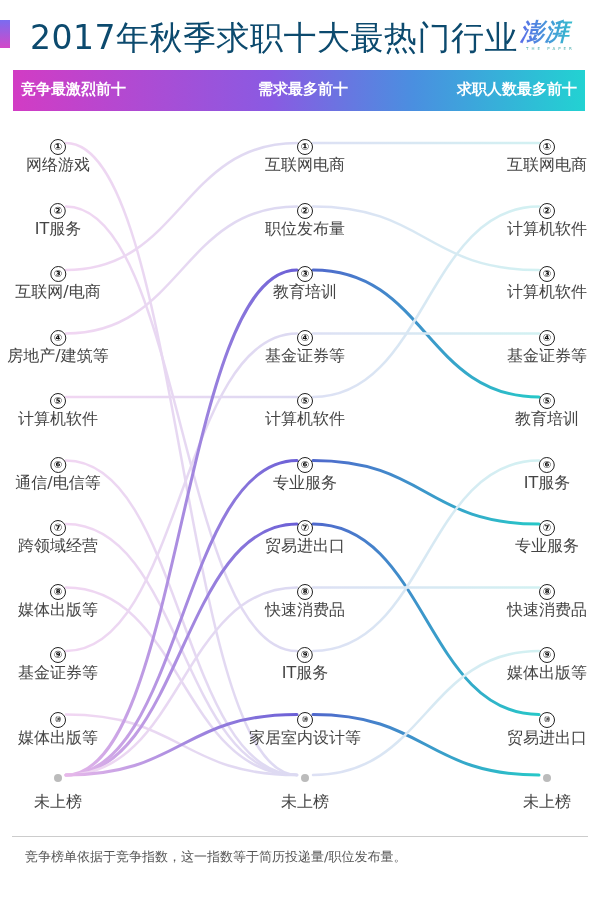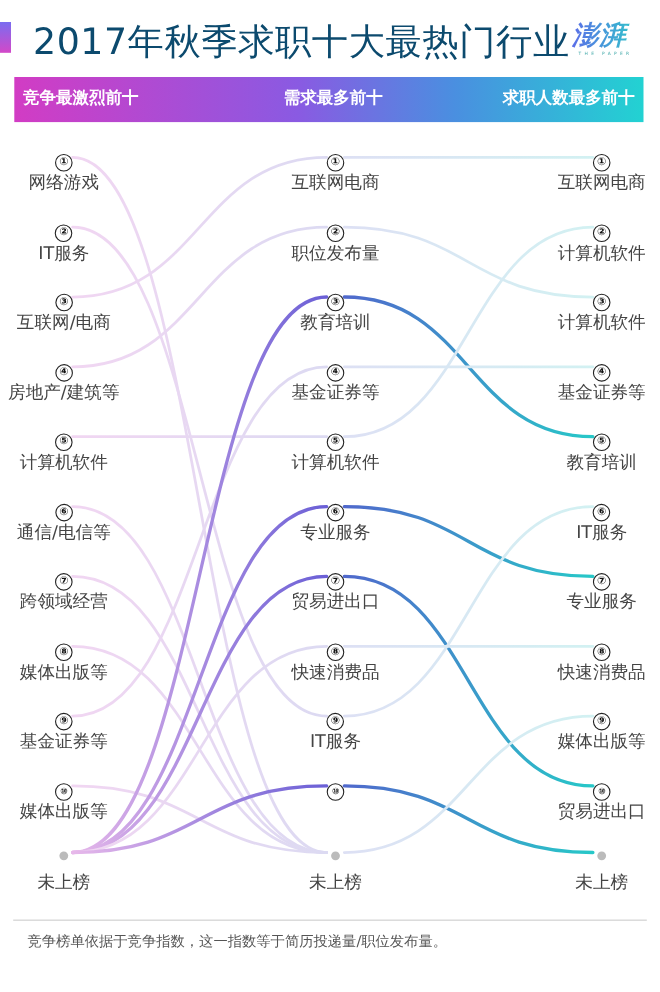--- a/index.html
+++ b/index.html
@@ -104,21 +104,21 @@
 <div id="col1">
     <div class="node" style="left: 305px; top: 135px;"><span class="badge">①</span><span class="lbl">互联网电商</span></div>
     <div class="node" style="left: 305px; top: 198.5px;"><span class="badge">②</span><span class="lbl">职位发布量</span></div>
     <div class="node" style="left: 305px; top: 262px;"><span class="badge">③</span><span class="lbl">教育培训</span></div>
     <div class="node" style="left: 305px; top: 325.5px;"><span class="badge">④</span><span class="lbl">基金证券等</span></div>
     <div class="node" style="left: 305px; top: 389px;"><span class="badge">⑤</span><span class="lbl">计算机软件</span></div>
     <div class="node" style="left: 305px; top: 452.5px;"><span class="badge">⑥</span><span class="lbl">专业服务</span></div>
     <div class="node" style="left: 305px; top: 516px;"><span class="badge">⑦</span><span class="lbl">贸易进出口</span></div>
     <div class="node" style="left: 305px; top: 579.5px;"><span class="badge">⑧</span><span class="lbl">快速消费品</span></div>
     <div class="node" style="left: 305px; top: 643px;"><span class="badge">⑨</span><span class="lbl">IT服务</span></div>
-    <div class="node" style="left: 305px; top: 706.5px;"><span class="badge wide">⑩</span></div>
+    <div class="node" style="left: 305px; top: 706.5px;"><span class="badge wide">⑩</span><span class="lbl">家居室内设计等</span></div>
     <div class="node" style="left: 305px; top: 767px;"><span class="dot"></span><span class="lbl" style="margin-top: 6px;">未上榜</span></div>
   </div>
 <div id="col2">
     <div class="node" style="left: 547px; top: 135px;"><span class="badge">①</span><span class="lbl">互联网电商</span></div>
     <div class="node" style="left: 547px; top: 198.5px;"><span class="badge">②</span><span class="lbl">计算机软件</span></div>
     <div class="node" style="left: 547px; top: 262px;"><span class="badge">③</span><span class="lbl">计算机软件</span></div>
     <div class="node" style="left: 547px; top: 325.5px;"><span class="badge">④</span><span class="lbl">基金证券等</span></div>
     <div class="node" style="left: 547px; top: 389px;"><span class="badge">⑤</span><span class="lbl">教育培训</span></div>
     <div class="node" style="left: 547px; top: 452.5px;"><span class="badge">⑥</span><span class="lbl">IT服务</span></div>
     <div class="node" style="left: 547px; top: 516px;"><span class="badge">⑦</span><span class="lbl">专业服务</span></div>

